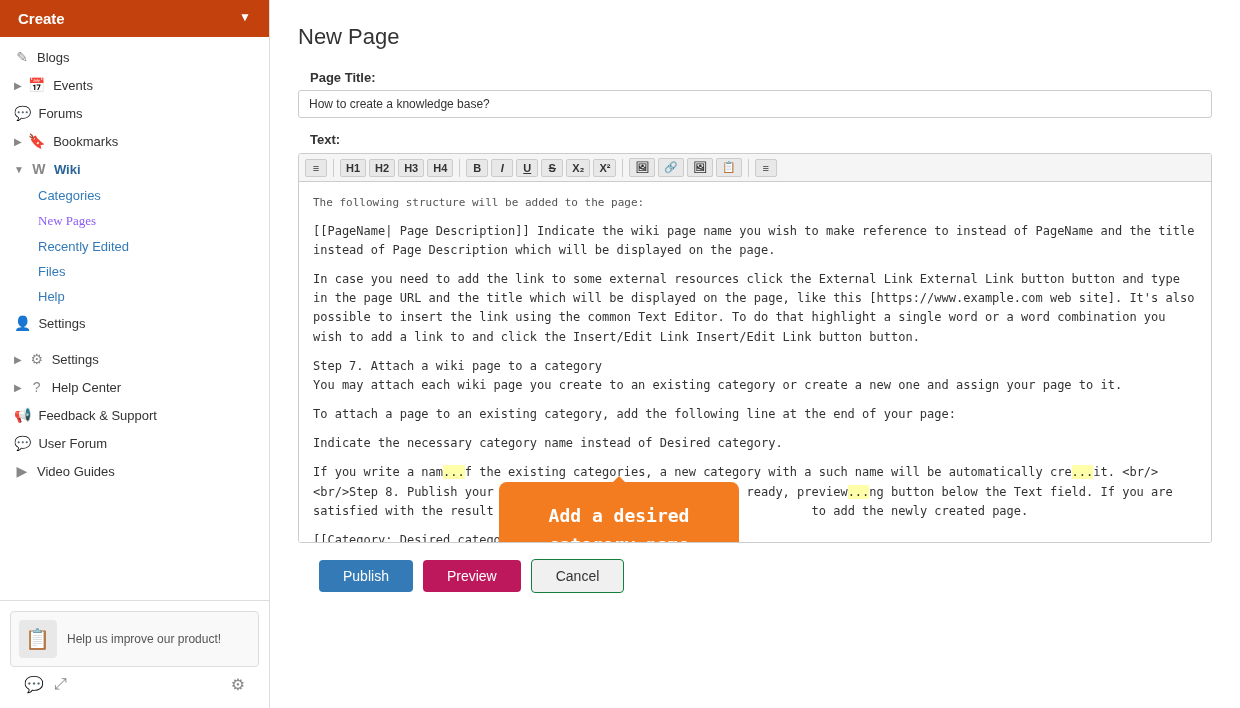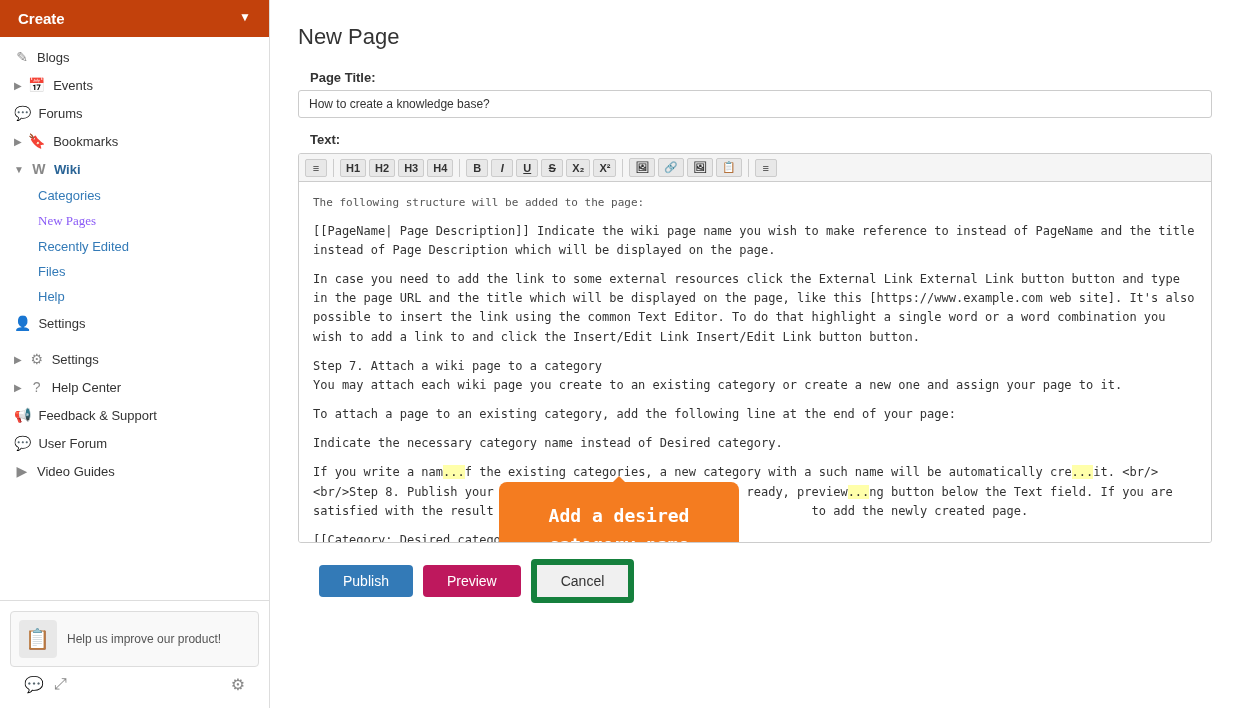--- a/index.html
+++ b/index.html
@@ -226,21 +226,21 @@
       border: none;
       padding: 8px 24px;
       border-radius: 4px;
       font-size: 14px;
       cursor: pointer;
     }
 
     .btn-cancel {
       background: #f0f0f0;
       color: #333;
-      border: 6px solid #15803d;
+      border: 1px solid #15803d;
       padding: 8px 24px;
       border-radius: 4px;
       font-size: 14px;
       cursor: pointer;
     }
   </style>
 </head>
 <body>
 
 <div id="sidebar">

